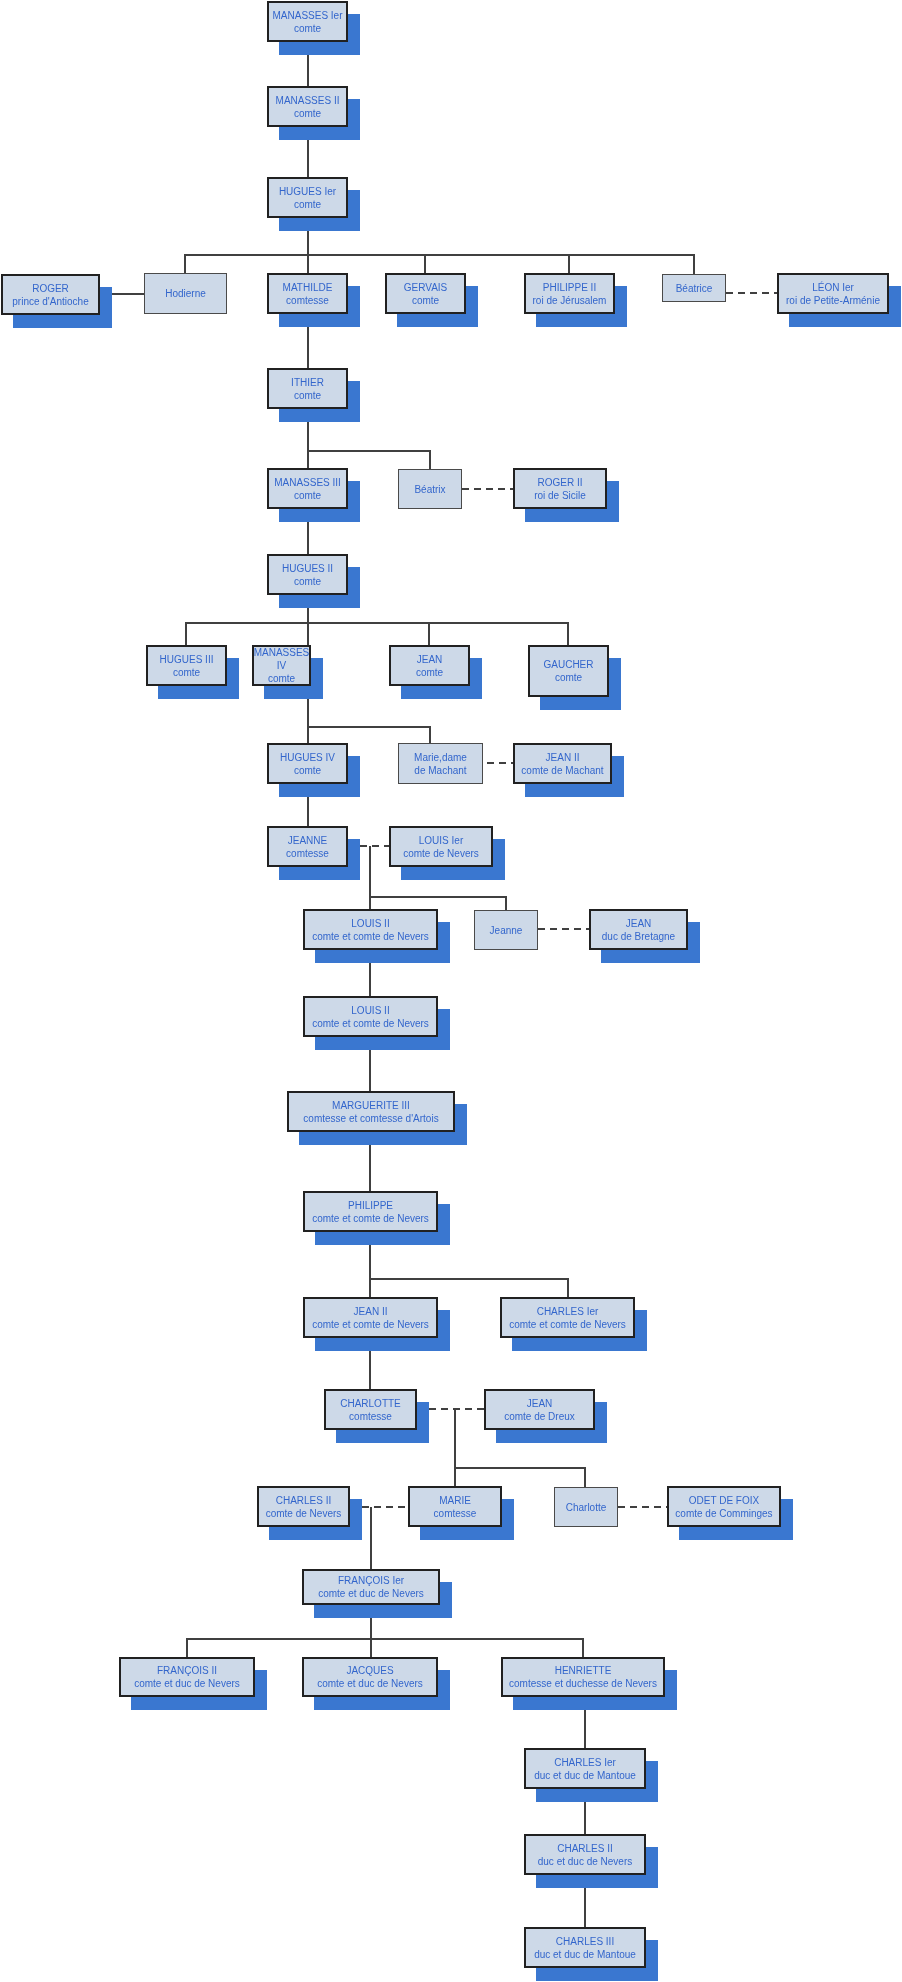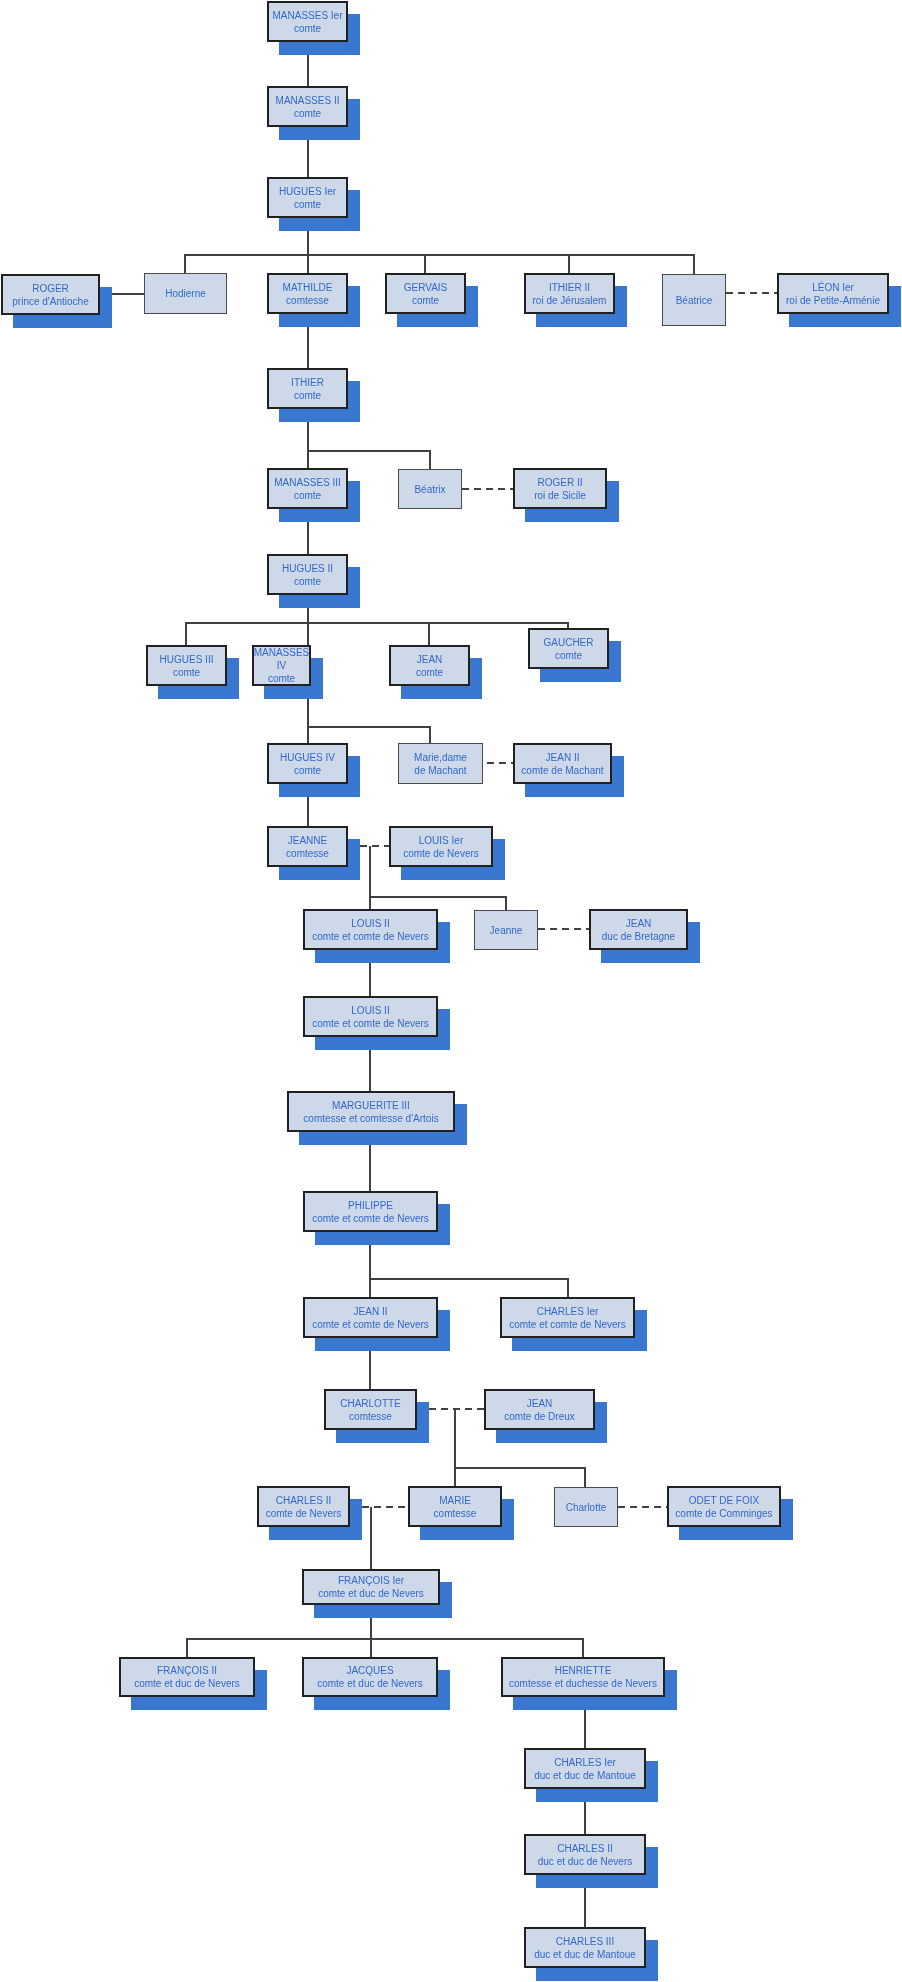--- a/index.html
+++ b/index.html
@@ -109,24 +109,24 @@
   </div>
   <div class="node sh" style="left:267px;top:273px;width:81px;height:41px">
     <span>MATHILDE</span>
     <span>comtesse</span>
   </div>
   <div class="node sh" style="left:385px;top:273px;width:81px;height:41px">
     <span>GERVAIS</span>
     <span>comte</span>
   </div>
   <div class="node sh" style="left:524px;top:273px;width:91px;height:41px">
-    <span>ITHIER II</span>
+    <span>PHILIPPE II</span>
     <span>roi de Jérusalem</span>
   </div>
-  <div class="node plain" style="left:662px;top:274px;width:64px;height:52px">
+  <div class="node plain" style="left:662px;top:274px;width:64px;height:28px">
     <span>Béatrice</span>
   </div>
   <div class="node sh" style="left:777px;top:273px;width:112px;height:41px">
     <span>LÉON Ier</span>
     <span>roi de Petite-Arménie</span>
   </div>
   <div class="node sh" style="left:267px;top:368px;width:81px;height:41px">
     <span>ITHIER</span>
     <span>comte</span>
   </div>
@@ -150,21 +150,21 @@
     <span>comte</span>
   </div>
   <div class="node sh" style="left:252px;top:645px;width:59px;height:41px">
     <span>MANASSES IV</span>
     <span>comte</span>
   </div>
   <div class="node sh" style="left:389px;top:645px;width:81px;height:41px">
     <span>JEAN</span>
     <span>comte</span>
   </div>
-  <div class="node sh" style="left:528px;top:628px;width:81px;height:41px">
+  <div class="node sh" style="left:528px;top:645px;width:81px;height:52px">
     <span>GAUCHER</span>
     <span>comte</span>
   </div>
   <div class="node sh" style="left:267px;top:743px;width:81px;height:41px">
     <span>HUGUES IV</span>
     <span>comte</span>
   </div>
   <div class="node plain" style="left:398px;top:743px;width:85px;height:41px">
     <span>Marie,dame</span>
     <span>de Machant</span>

